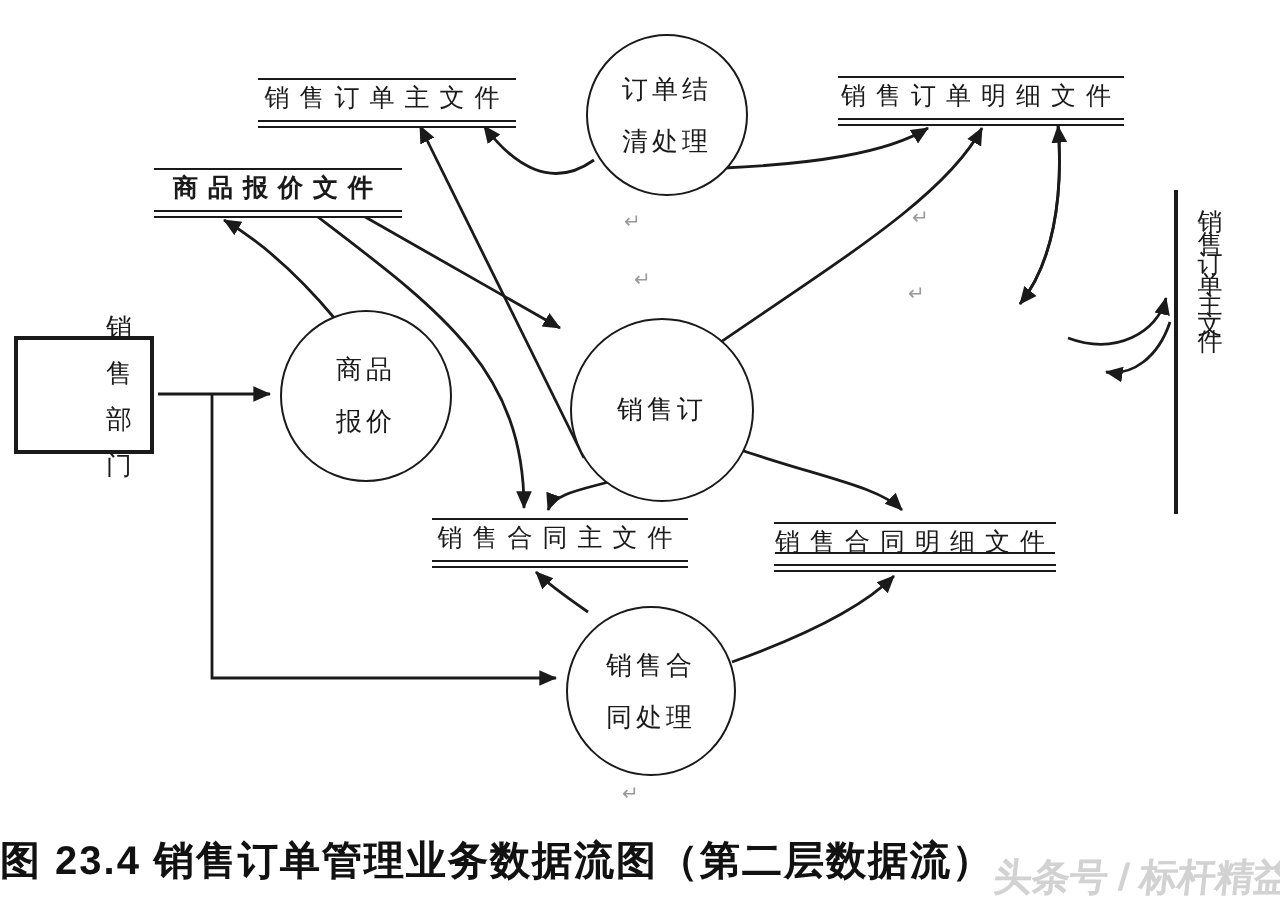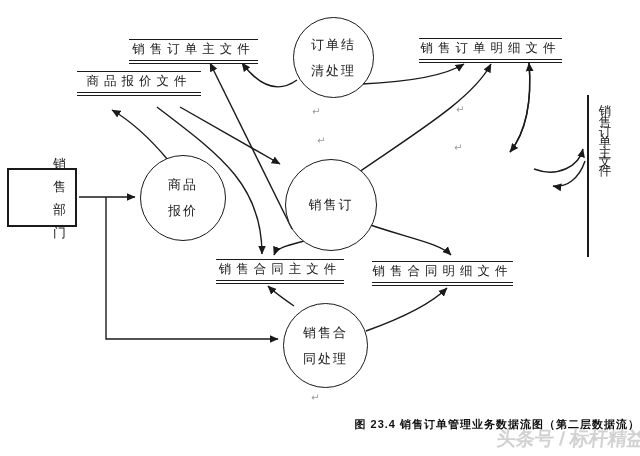--- a/index.html
+++ b/index.html
@@ -24,22 +24,22 @@
     border-top:1.5px solid #1a1a1a;border-bottom:4px double #1a1a1a;
     background:#fff;text-align:center;font-size:12.5px;letter-spacing:5px;
     padding:1px 0 2px 0;white-space:nowrap;
   }
   .vstore{
     border-left:2px solid #1a1a1a;padding-left:7px;
     writing-mode:vertical-rl;text-orientation:upright;
     font-size:12.5px;letter-spacing:10px;white-space:nowrap;
   }
   .caption{
-    position:absolute;left:0;top:417px;width:640px;text-align:right;
-    font-size:11px;font-weight:bold;letter-spacing:1px;color:#111;
+    position:absolute;left:0;top:417px;width:640px;text-align:left;
+    font-size:20px;font-weight:bold;letter-spacing:1px;color:#111;
   }
   .watermark{
     position:absolute;left:497px;top:426px;width:150px;
     font-size:19px;font-weight:bold;color:#d2d2d2;
     transform:skewX(-6deg);white-space:nowrap;
   }
   .pmark{position:absolute;font-size:10px;color:#9a9a9a;}
 </style>
 </head>
 <body>
@@ -88,24 +88,24 @@
   </div>
   <div class="node process" style="left:285px;top:159px;width:92px;height:92px;">
     <span>销售订</span>
   </div>
   <div class="node process" style="left:283px;top:303px;width:85px;height:85px;">
     <span>销售合</span>
     <span>同处理</span>
   </div>
 
   <div class="node store" style="left:129px;top:39px;width:129px;"><span>销售订单主文件</span></div>
-  <div class="node store" style="left:77px;top:71px;width:124px;"><span>商品报价文件</span></div>
+  <div class="node store" style="left:77px;top:84px;width:124px;font-weight:bold;"><span>商品报价文件</span></div>
   <div class="node store" style="left:419px;top:38px;width:143px;"><span>销售订单明细文件</span></div>
   <div class="node store" style="left:216px;top:259px;width:128px;"><span>销售合同主文件</span></div>
-  <div class="node store" style="left:372px;top:261px;width:141px;"><span>销售合同明细文件</span></div>
+  <div class="node store" style="left:387px;top:261px;width:141px;text-decoration:underline;"><span>销售合同明细文件</span></div>
 
   <div class="node vstore" style="left:587px;top:95px;height:162px;"><span>销售订单主文件</span></div>
 
   <span class="pmark" style="left:312px;top:106px;">↵</span>
   <span class="pmark" style="left:317px;top:135px;">↵</span>
   <span class="pmark" style="left:456px;top:104px;">↵</span>
   <span class="pmark" style="left:454px;top:142px;">↵</span>
   <span class="pmark" style="left:311px;top:392px;">↵</span>
 
   <div class="caption">图 23.4 销售订单管理业务数据流图（第二层数据流）</div>

